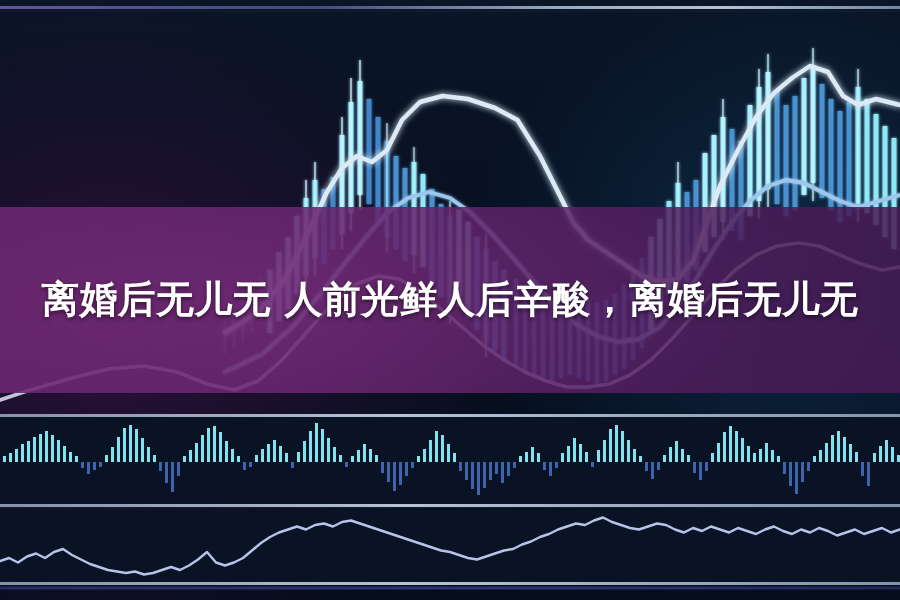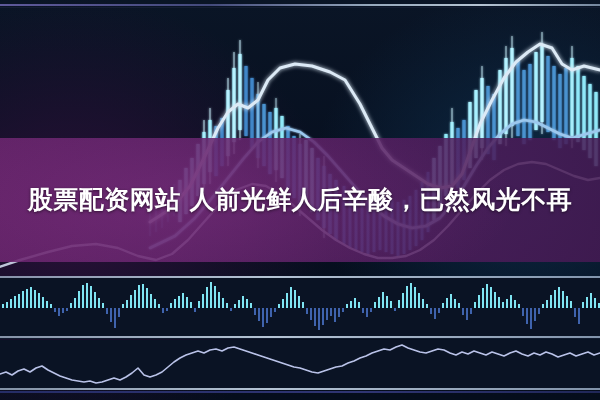--- a/index.html
+++ b/index.html
@@ -322,21 +322,21 @@
            L 476 186 L 490 172 L 504 162 L 518 156 L 532 154 L 546 156 L 560 162
            L 574 168 L 588 172 L 600 170" fill="none" stroke="#cdd6e8" stroke-width="2.4" stroke-linecap="round" stroke-linejoin="round" opacity=".92"></path>
     </svg>
   </div>
 
   <div class="band">
     <div class="band-inner-glow"></div>
   </div>
 
   <div class="headline">
-    <div class="line">股票配资网站 人前光鲜人后辛酸，已然风光不再</div>
+    <div class="line">离婚后无儿无 人前光鲜人后辛酸，离婚后无儿无</div>
   </div>
 
   <div class="panel-rule" id="rule-a"></div>
 
   <div class="panel" id="panel-macd">
     <svg width="600" height="58" viewBox="0 0 600 58">
       <rect x="0" y="0" width="600" height="58" fill="#0a1324"></rect>
       <g shape-rendering="crispEdges">
 
         <g fill="#7fe4f2">

